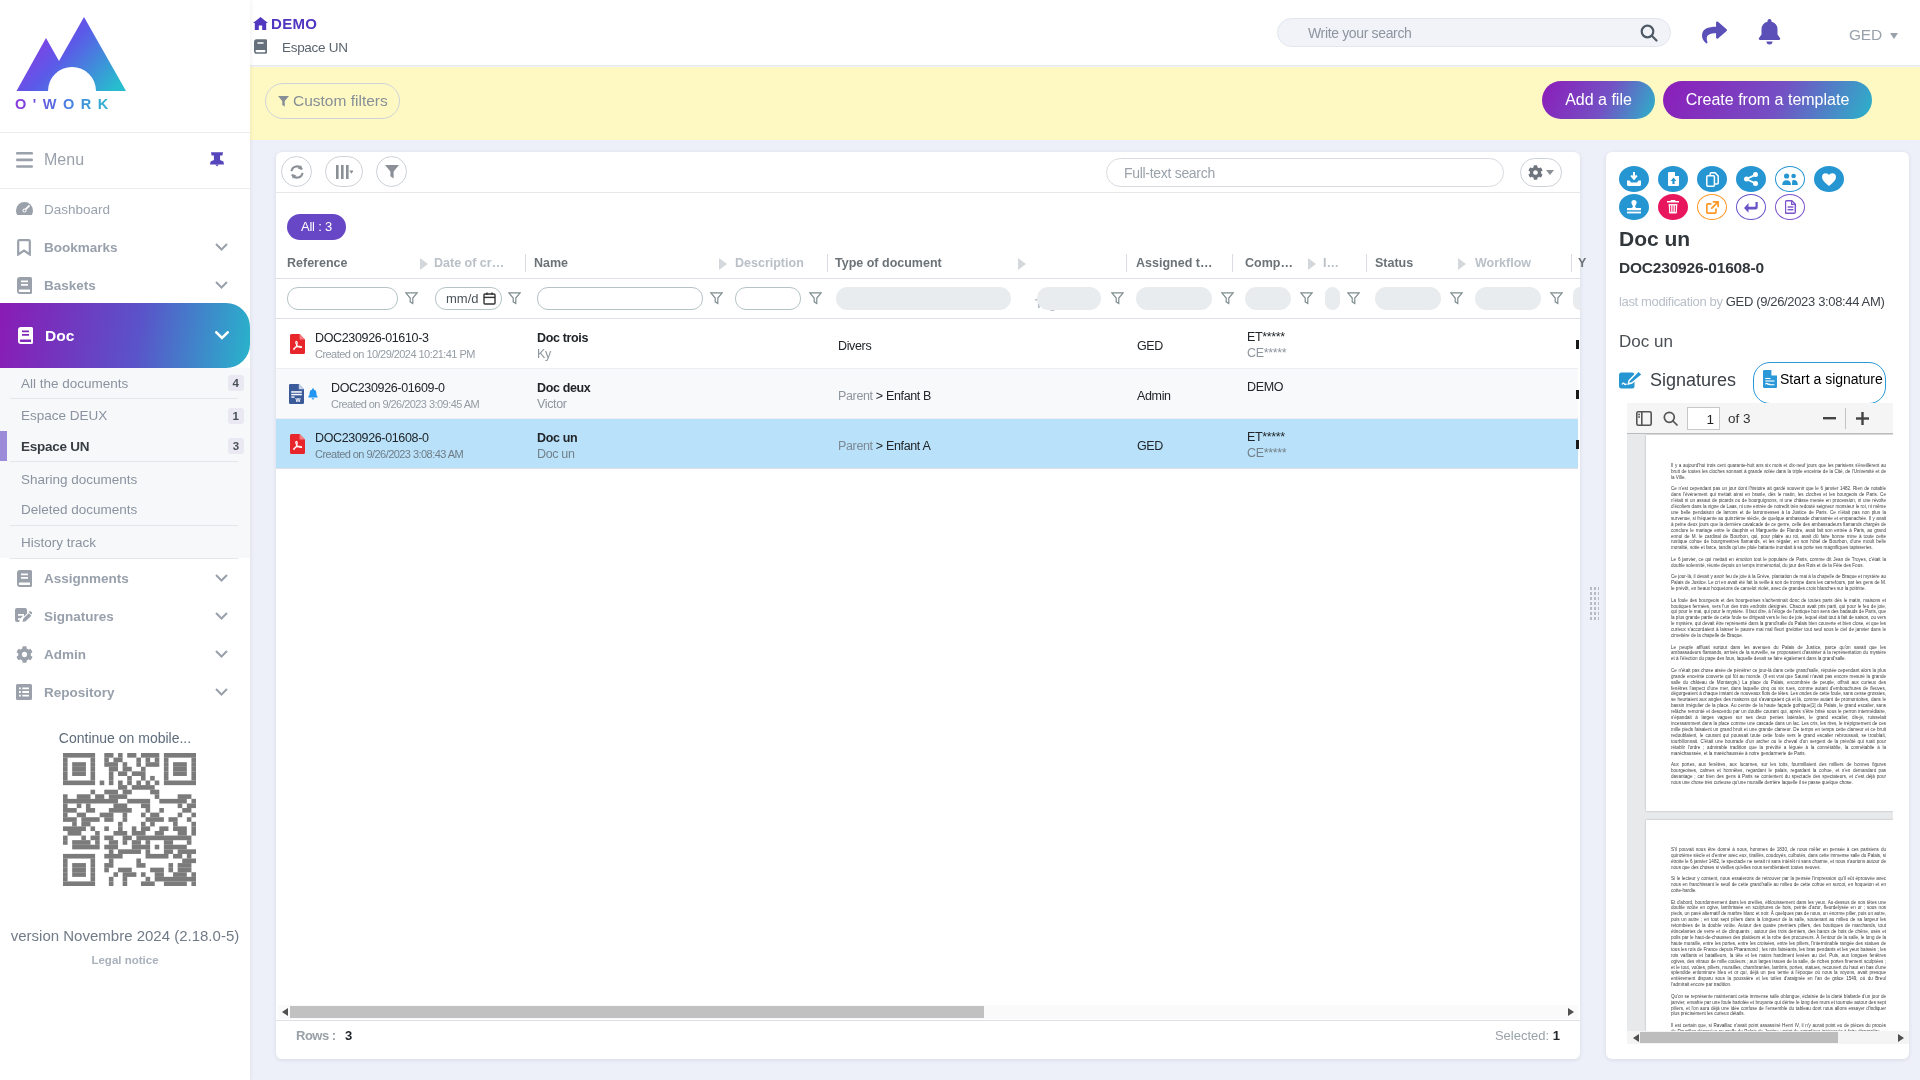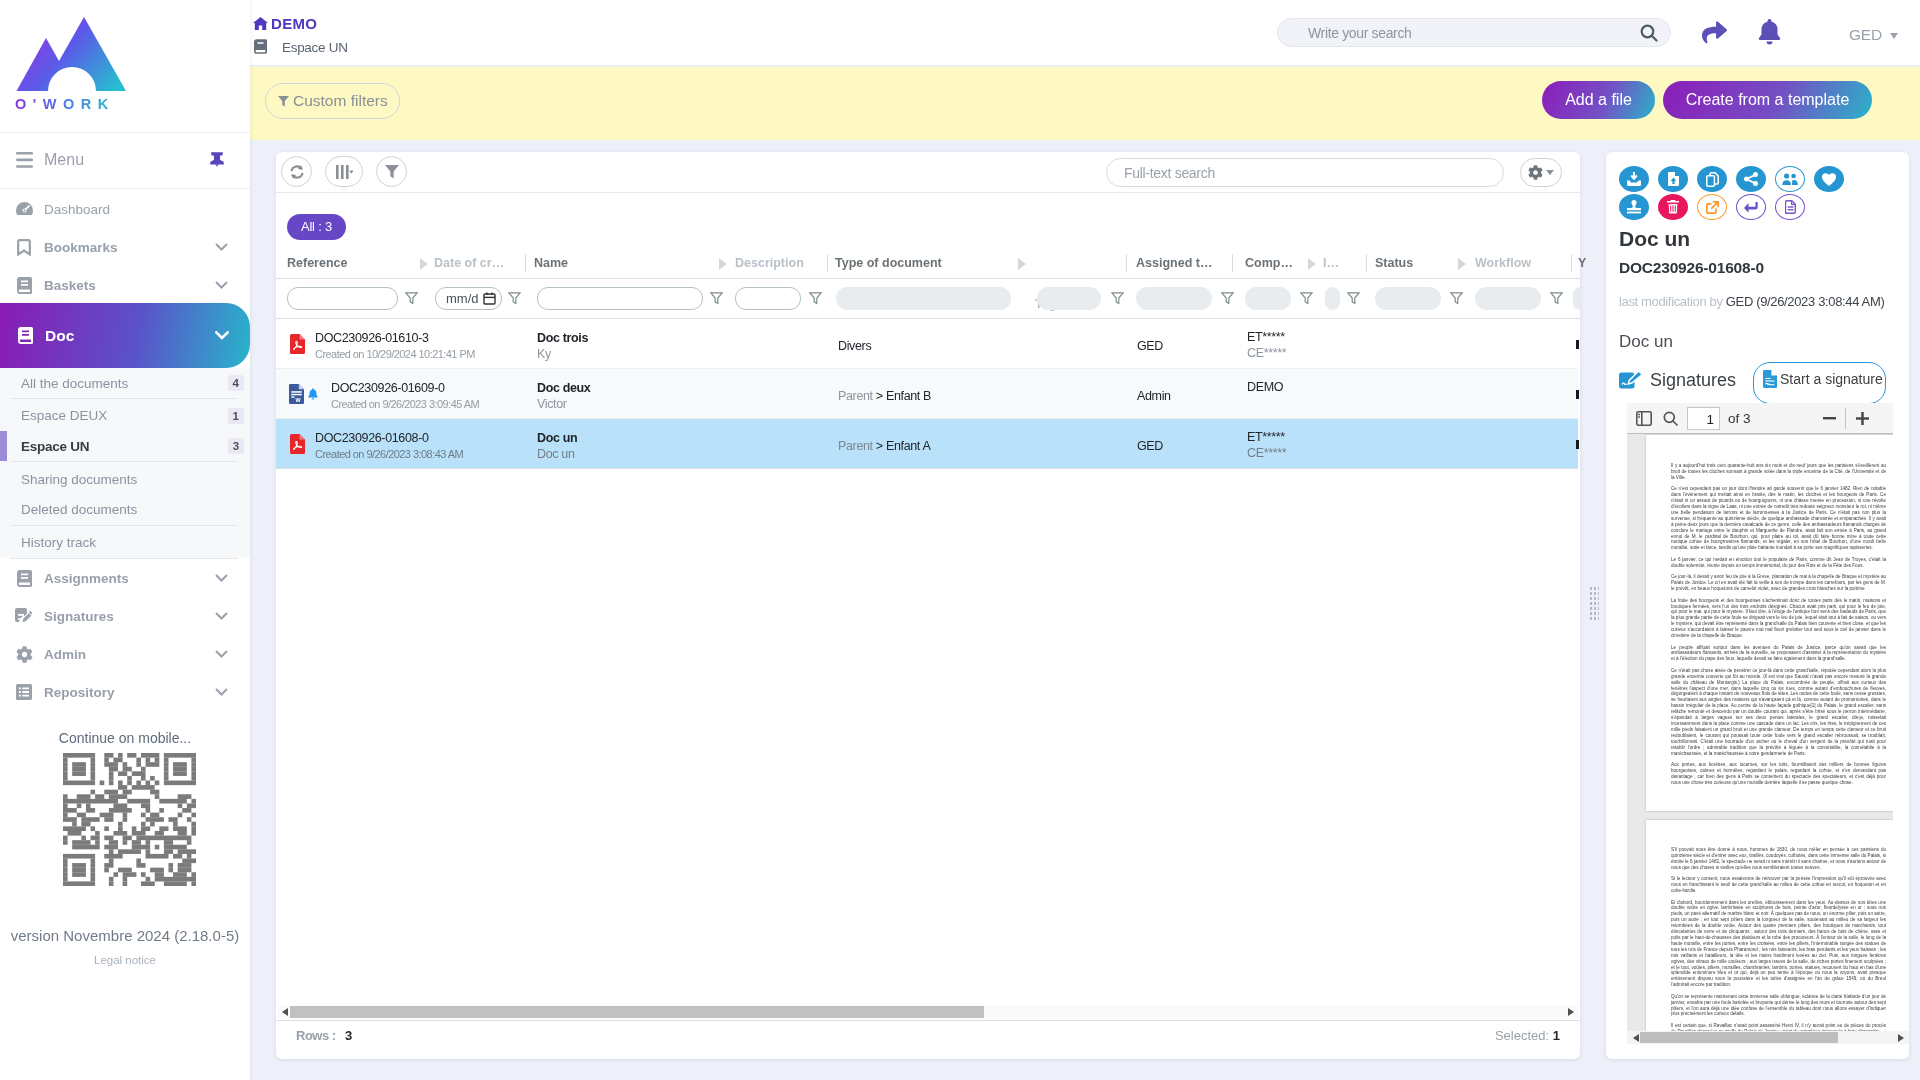--- a/index.html
+++ b/index.html
@@ -392,21 +392,21 @@
           <rect x="91.72" y="123.83" width="41.28" height="4.64"></rect>
           <rect x="0.00" y="128.41" width="32.10" height="4.64"></rect>
           <rect x="45.86" y="128.41" width="4.59" height="4.64"></rect>
           <rect x="59.62" y="128.41" width="4.59" height="4.64"></rect>
           <rect x="77.97" y="128.41" width="13.76" height="4.64"></rect>
           <rect x="100.90" y="128.41" width="22.93" height="4.64"></rect>
           <rect x="128.41" y="128.41" width="4.59" height="4.64"></rect>
         </g>
       </svg></div>
   <div class="abs" style="left:0;top:927px;width:250px;text-align:center;font-size:15px;color:#717b87;">version Novembre 2024 (2.18.0-5)</div>
-  <div class="abs" style="left:0;top:954px;width:250px;text-align:center;font-size:11.5px;color:#a9b2bc;">Legal notice</div>
+  <div class="abs" style="left:0;top:954px;width:250px;text-align:center;font-size:11.5px;color:#a9b2bc;font-weight:bold;">Legal notice</div>
 </div>
 <div id="hdr-top">
 
   <svg class="abs icn" style="left:3px;top:17px;" width="15" height="13" viewBox="0 0 15 13">
       <path fill="#5136c0" d="M7.5 0 L15 6 H13.2 V13 H9.2 V8.6 H5.8 V13 H1.8 V6 H0 Z"></path>
     </svg>
   <span class="abs" style="left:21px;top:15px;font-size:15px;font-weight:bold;color:#5136c0;letter-spacing:.3px;">DEMO</span>
   <svg class="abs icn" style="left:4px;top:39px;" width="13" height="15" viewBox="0 0 15 17">
       <path fill="#66707c" fill-rule="evenodd" d="M3 0 h10.5 a1.5 1.5 0 0 1 1.5 1.5 v14 a1.5 1.5 0 0 1 -1.5 1.5 H3 a3 3 0 0 1 -3-3 V3 a3 3 0 0 1 3-3 Z M3 12.5 a1.3 1.3 0 0 0 0 2.6 h10 v-2.6 Z M4 3.5 h7 v1.8 H4 Z"></path>
     </svg>
@@ -744,21 +744,21 @@
   <div class="abs" style="left:13px;top:107px;font-size:15.5px;letter-spacing:-0.2px;font-weight:bold;color:#32373c;">DOC230926-01608-0</div>
   <div class="abs" style="left:13px;top:140px;width:278px;font-size:13px;letter-spacing:-0.35px;line-height:19.5px;color:#3e444a;font-weight:normal;"><span style="color:#b9c0c9;">last modification by</span> GED (9/26/2023 3:08:44 AM)</div>
   <div class="abs" style="left:13px;top:180px;font-size:17px;color:#494f55;">Doc un</div>
 
   <svg class="abs icn" style="left:13px;top:218px;" width="25" height="20" viewBox="0 0 25 20">
       <rect x="0" y="2.5" width="15.5" height="16" rx="2.5" fill="#2596d1"></rect>
       <path d="M23.2 4.6 L19.6 1 L10.2 10.4 L9.2 14 L12.8 13 Z" fill="#2596d1" stroke="#fff" stroke-width="1.4"></path>
       <path d="M3 14.5 q1.4-2.4 2.4-.7 .9 1.6 2-.2" stroke="#fff" fill="none" stroke-width="1.3"></path>
     </svg>
   <div class="abs" style="left:44px;top:218px;font-size:18px;color:#3c4248;">Signatures</div>
-  <div class="abs" style="left:147px;top:210px;width:133px;height:42px;border:1.5px solid #2b98d8;border-radius:17px;color:#404040;font-size:15px;">
+  <div class="abs" style="left:147px;top:210px;width:133px;height:42px;border:1.5px solid #2b98d8;border-radius:17px;color:#000000;font-size:15px;">
     <svg class="abs icn" style="left:9px;top:7px;" width="14" height="18" viewBox="0 0 14 18">
         <path fill="#2b98d8" d="M1.2 0 H8.4 L14 5.6 V16.8 A1.2 1.2 0 0 1 12.8 18 H1.2 A1.2 1.2 0 0 1 0 16.8 V1.2 A1.2 1.2 0 0 1 1.2 0 Z M8.4 0 V5.6 H14 M2.5 8.2 H8 M2.5 11 H11.5 M2.5 14 q1.5-1.6 2.3-.4 .8 1.2 1.7.2 l.7.9 h4.3" fill-rule="evenodd" stroke="#fff" stroke-width="0"></path>
         <g stroke="#fff" stroke-width="1.1" fill="none">
           <line x1="2.3" y1="8.5" x2="7.5" y2="8.5"></line>
           <line x1="2.3" y1="11" x2="11.5" y2="11"></line>
           <path d="M2.3 14.3 q1.3-1.8 2.1-.5 .7 1.2 1.6.1 l.6.8 h4.8"></path>
         </g>
       </svg>
     <span class="abs" style="left:26px;top:8px;font-size:14px;white-space:nowrap;">Start a signature</span>
   </div>

